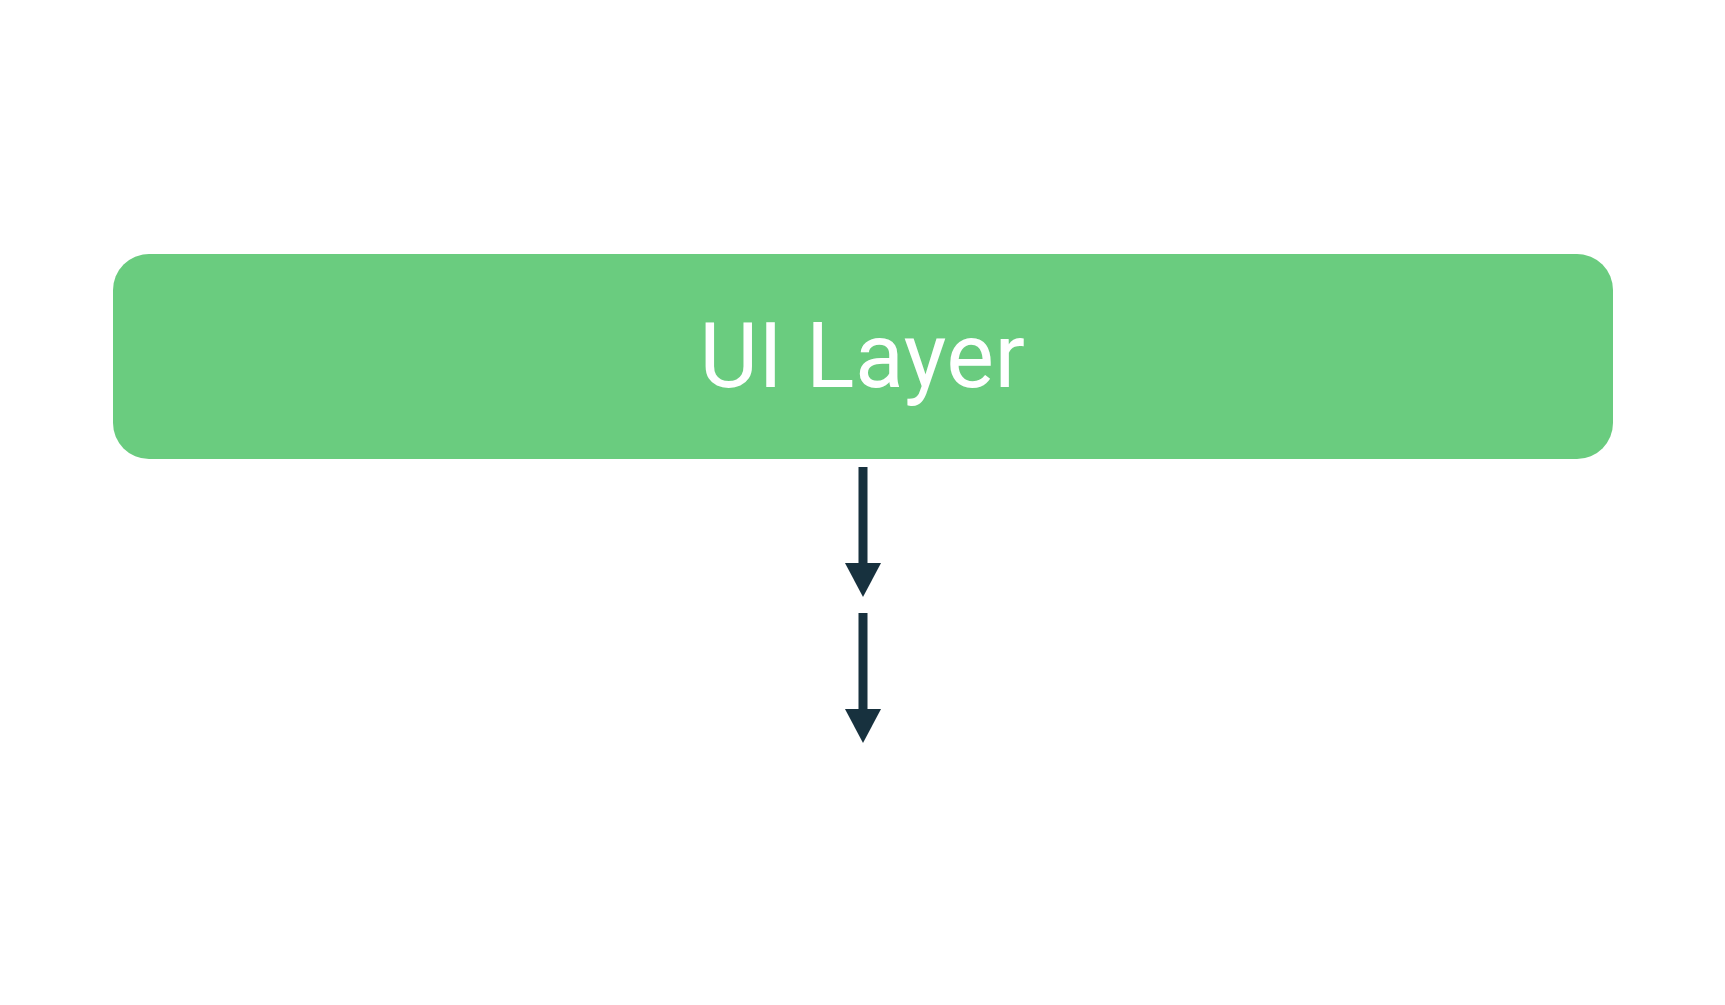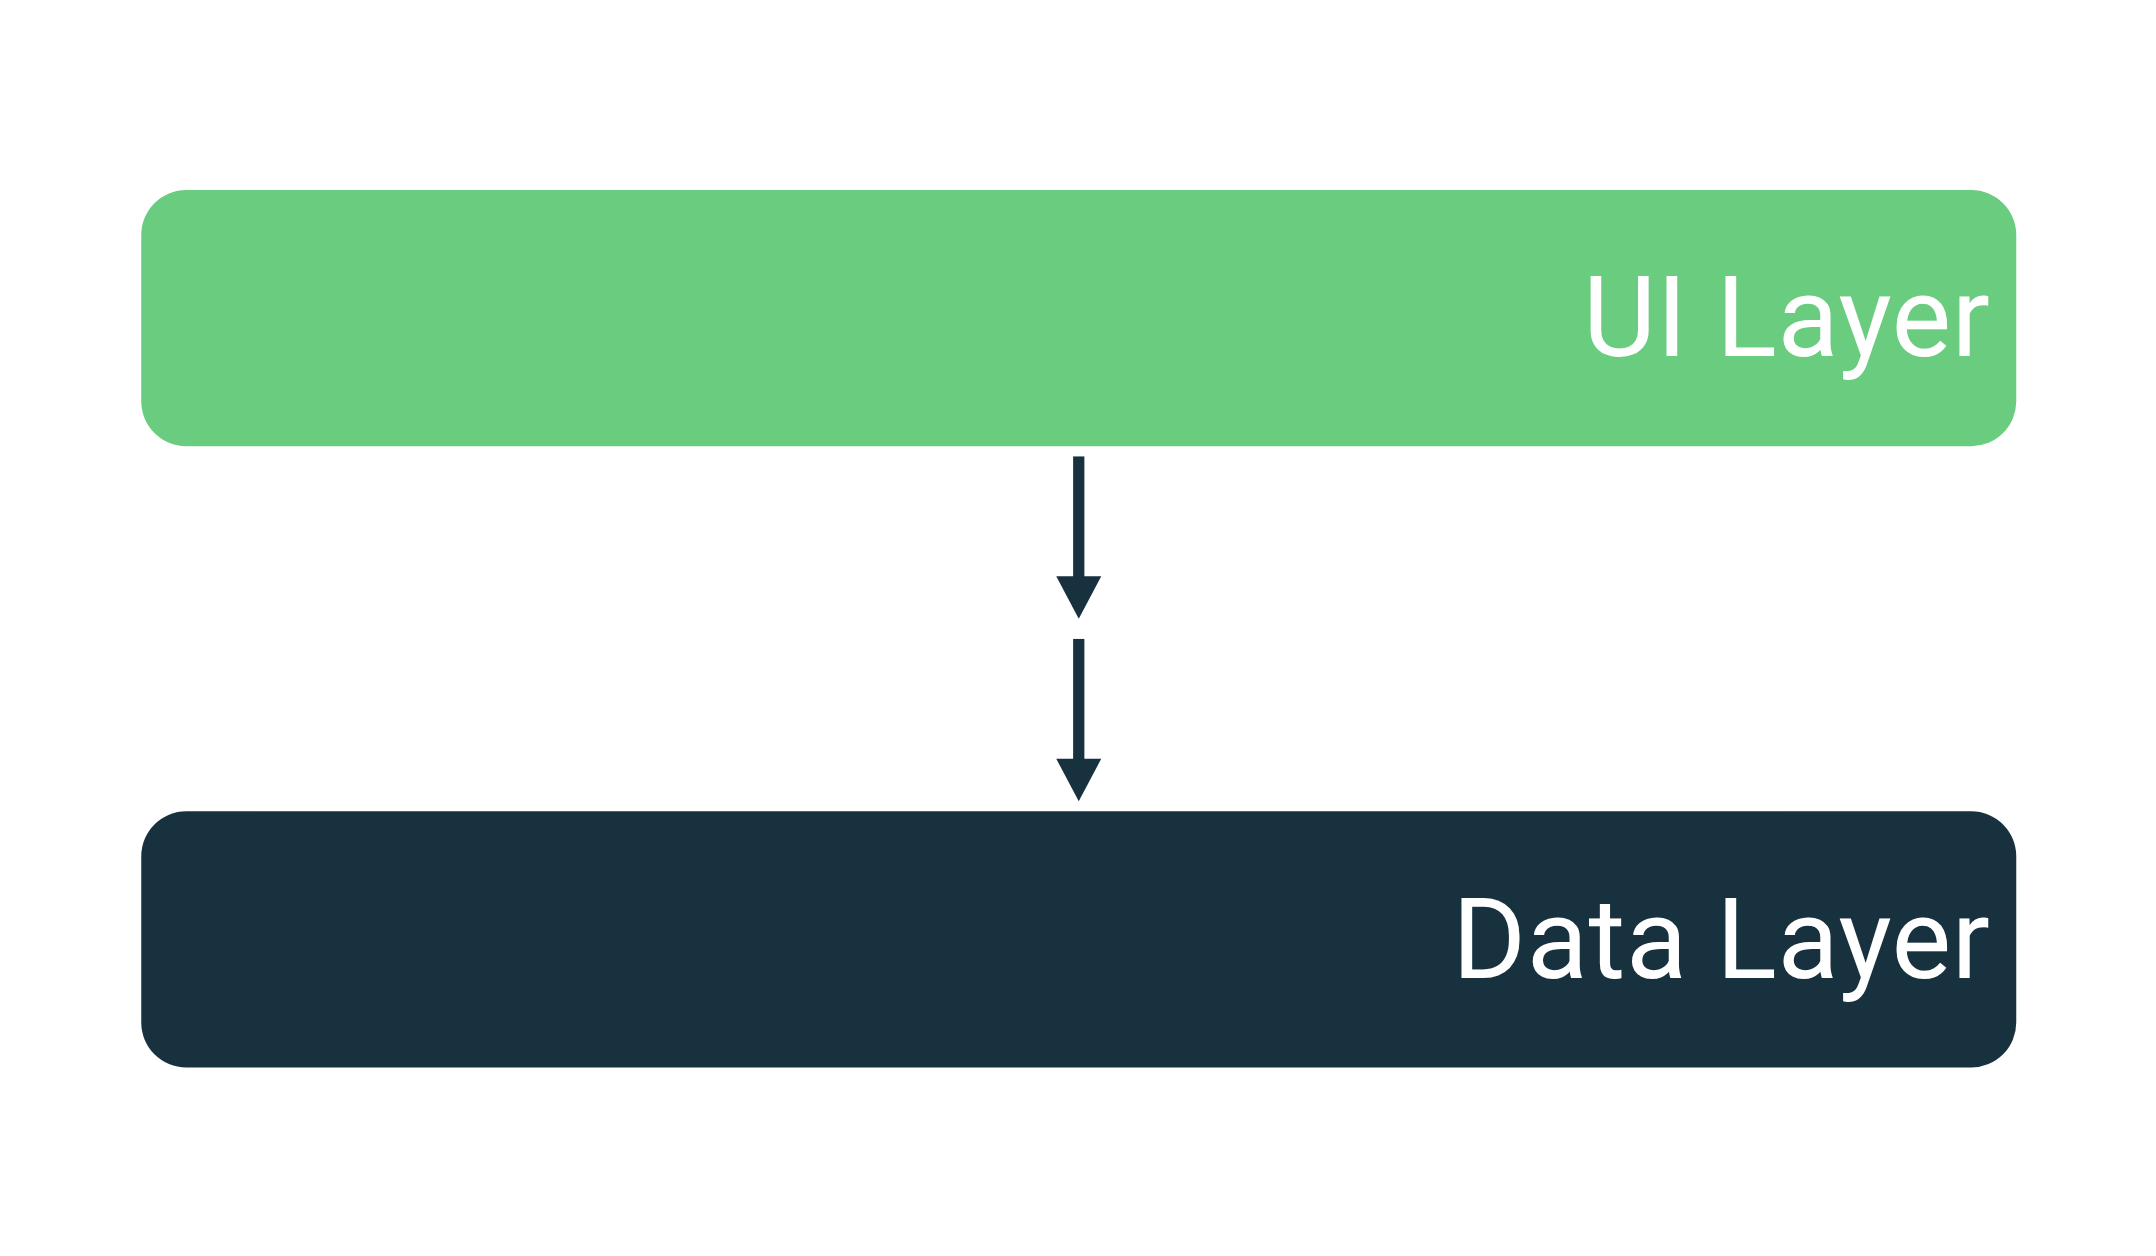--- a/index.html
+++ b/index.html
@@ -21,21 +21,21 @@
       flex-direction: column;
       align-items: center;
       width: 100%;
       max-width: 1500px;
     }
     .layer-box {
       width: 100%;
       border-radius: 36px;
       padding: 50px 20px;
       display: flex;
-      justify-content: flex-end;
+      justify-content: center;
       align-items: center;
     }
     .layer-label {
       color: #ffffff;
       font-size: 90px;
       font-weight: 400;
       text-align: center;
       letter-spacing: 0.5px;
     }
     .layer-ui {
@@ -74,17 +74,14 @@
   </div>
 
 
   <div class="arrow">
     <svg width="42" height="130" viewBox="0 0 42 130">
       <line x1="21" y1="0" x2="21" y2="100" stroke="#17313E" stroke-width="9"></line>
       <polygon points="21,130 3,96 39,96" fill="#17313E"></polygon>
     </svg>
   </div>
 
-  <div class="layer-box layer-data">
-    <span class="layer-label">Data Layer</span>
-  </div>
 
 </div>
 
 </body></html>

